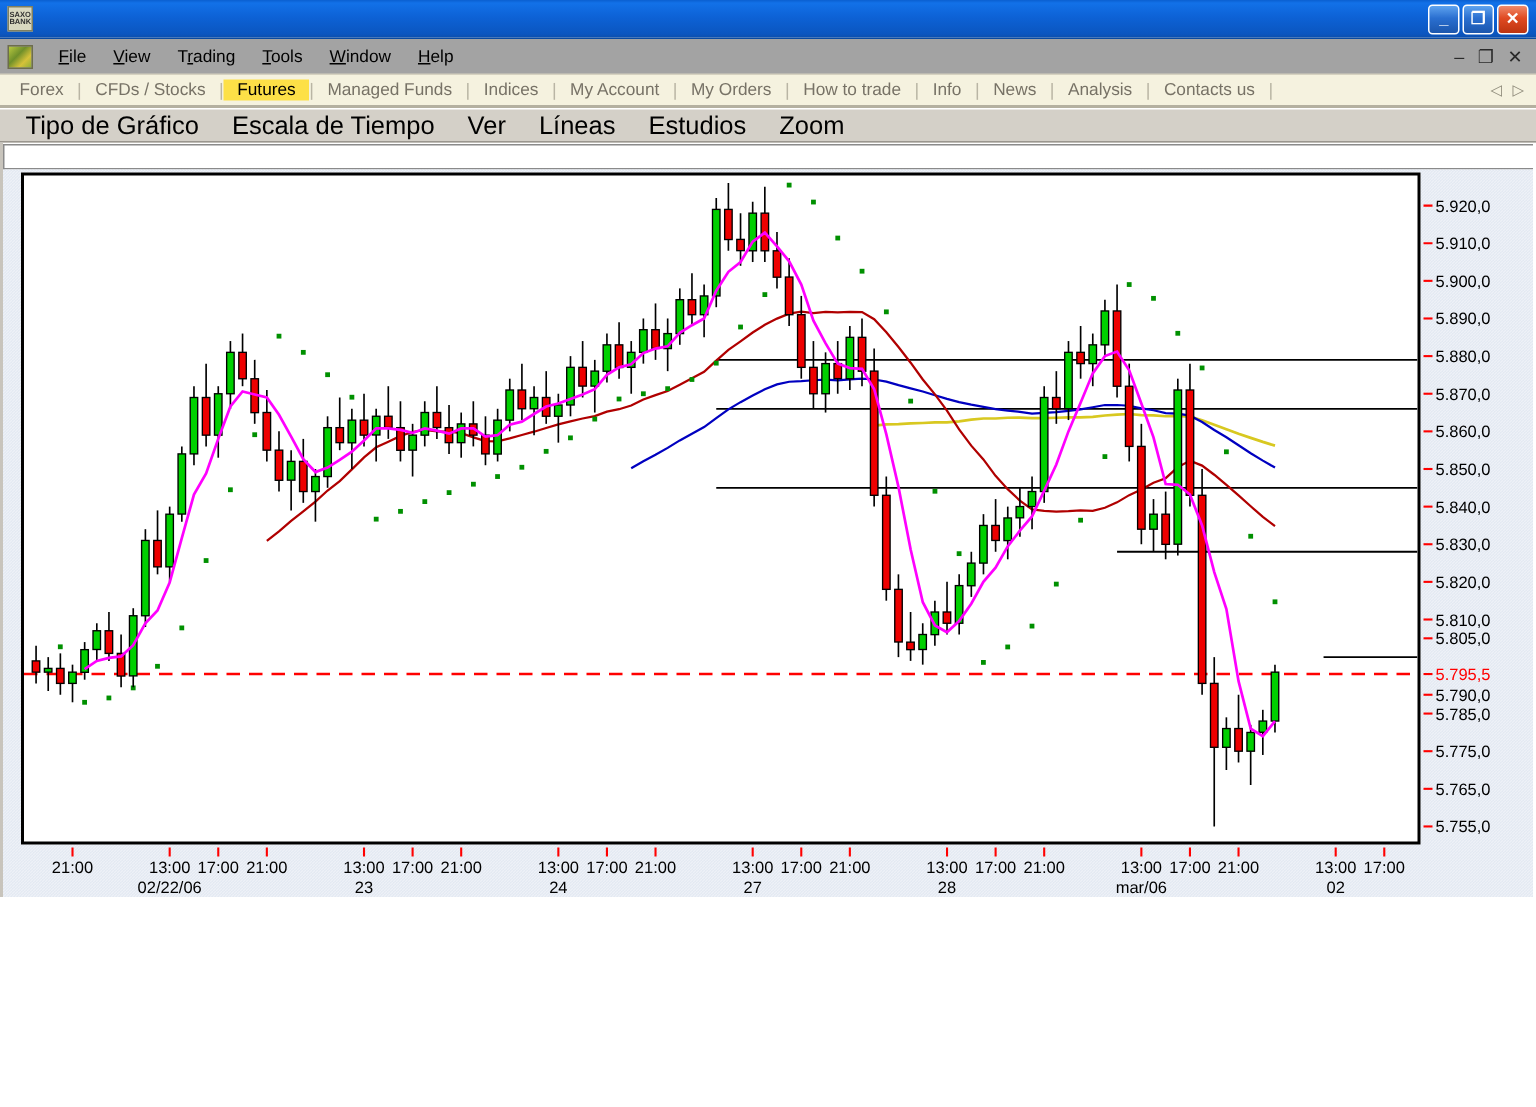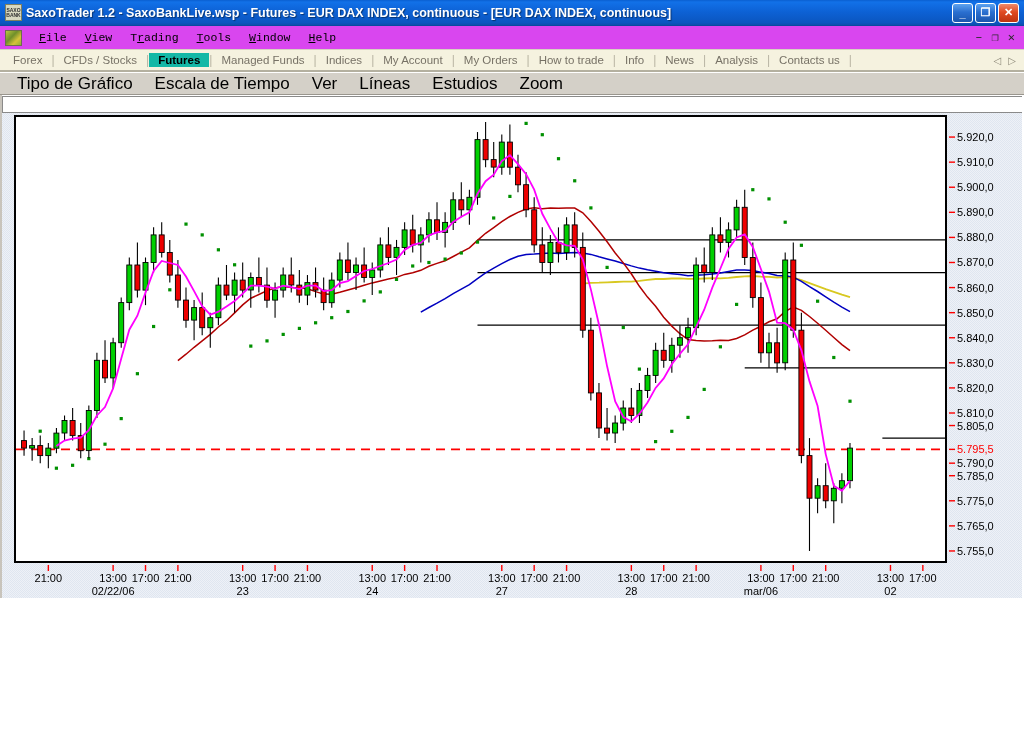--- a/index.html
+++ b/index.html
@@ -39,44 +39,43 @@
     border-radius:3px; display:flex; align-items:center; justify-content:center;
     color:#fff; font-size:11px; font-weight:bold;
     background:linear-gradient(to bottom,#5ea3ef,#2a6fd0 45%,#1b56ad);
   }
   .tb-btn.close { background:linear-gradient(to bottom,#f08a6a,#e04a22 45%,#bd3410); }
   .glyph { display:block; }
 
   
   .menubar {
     position:absolute; left:0; top:26px; width:1024px; height:24px;
-    background:#d946ef; display:flex; align-items:center;
+    background:#a3a3a3; display:flex; align-items:center;
     border-bottom:1px solid #d6d2c0;
-    font-family:Liberation Mono, monospace;
   }
   .menu-icon {
     width:17px; height:16px; margin:0 8px 0 5px;
     background:linear-gradient(135deg,#b8c840,#6f8f2a 40%,#d6c23a 70%,#8fae36);
     border:1px solid #6d6d4d;
   }
   .menu-item { padding:2px 9px; color:#000; font-size:11.5px; cursor:default; }
   .menu-item u { text-decoration:underline; }
   .mdi-btns { margin-left:auto; display:flex; align-items:center; gap:9px; padding-right:9px; color:#2a2a2a; font-size:12px; }
   .mdi-btns span { cursor:default; }
 
   
   .navbar {
     position:absolute; left:0; top:50px; width:1024px; height:22px;
     background:#f5f2df; display:flex; align-items:center;
     border-bottom:2px solid #b4b0a0; padding-left:4px;
   }
   .nav-tab {
     padding:1px 9px; font-size:11.5px; color:#777266; cursor:default; white-space:nowrap;
   }
-  .nav-tab.active { color:#000000; font-weight:bold; background:#14b8a6; }
+  .nav-tab.active { color:#000000; font-weight:normal; background:#fde047; }
   .nav-sep { color:#b9b5a4; font-size:12px; padding:0 0px; }
   .nav-arrows { margin-left:auto; display:flex; gap:7px; padding-right:8px; color:#8d8979; font-size:10px; }
 
   
   .charttb {
     position:absolute; left:0; top:72px; width:1024px; height:23px;
     background:#d4d0c8; display:flex; align-items:center;
     border-top:1px solid #ffffff; border-bottom:1px solid #9a968e;
     padding-left:6px;
   }
@@ -126,21 +125,20 @@
     background:#c8c4bc;
   }
 </style>
 </head>
 <body>
 
 <div id="app">
 
   <div class="titlebar">
     <div class="title-icon">SAXO<br>BANK</div>
-    <div class="title-text">SaxoTrader 1.2 - SaxoBankLive.wsp - Futures - EUR DAX INDEX, continuous - [EUR DAX INDEX, continuous]</div>
     <div class="title-btns">
       <div class="tb-btn">
           <span class="glyph">_</span>
         </div>
       <div class="tb-btn">
           <span class="glyph">❐</span>
         </div>
       <div class="tb-btn close">
           <span class="glyph">✕</span>
         </div>

